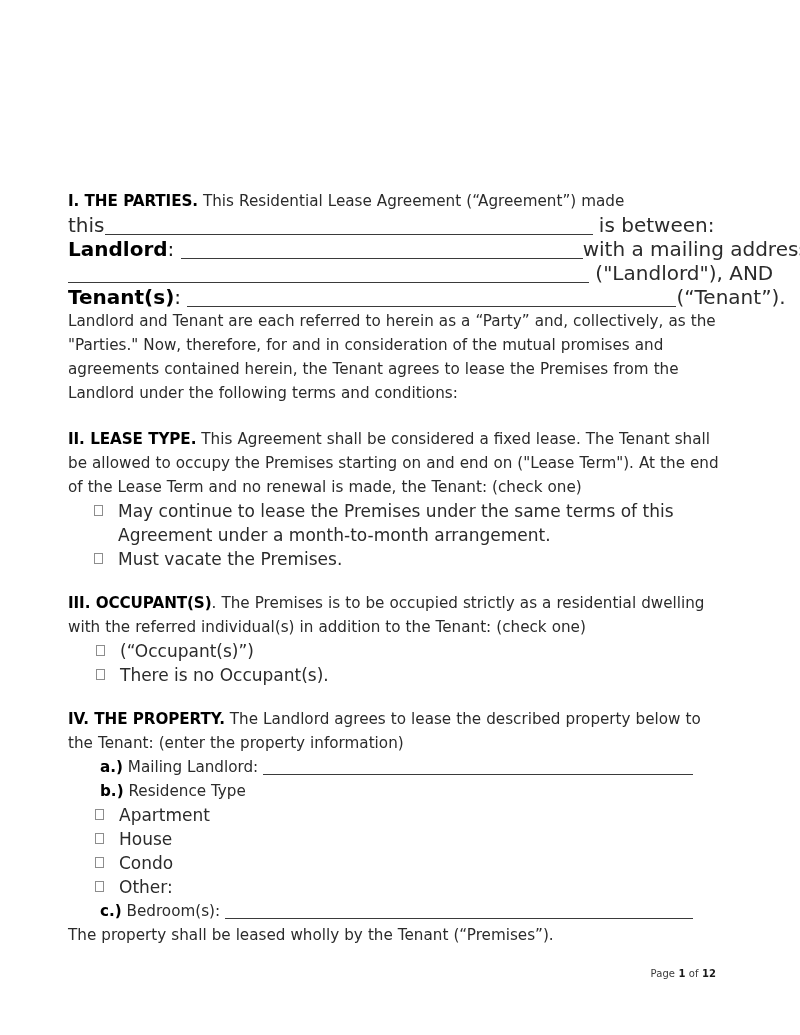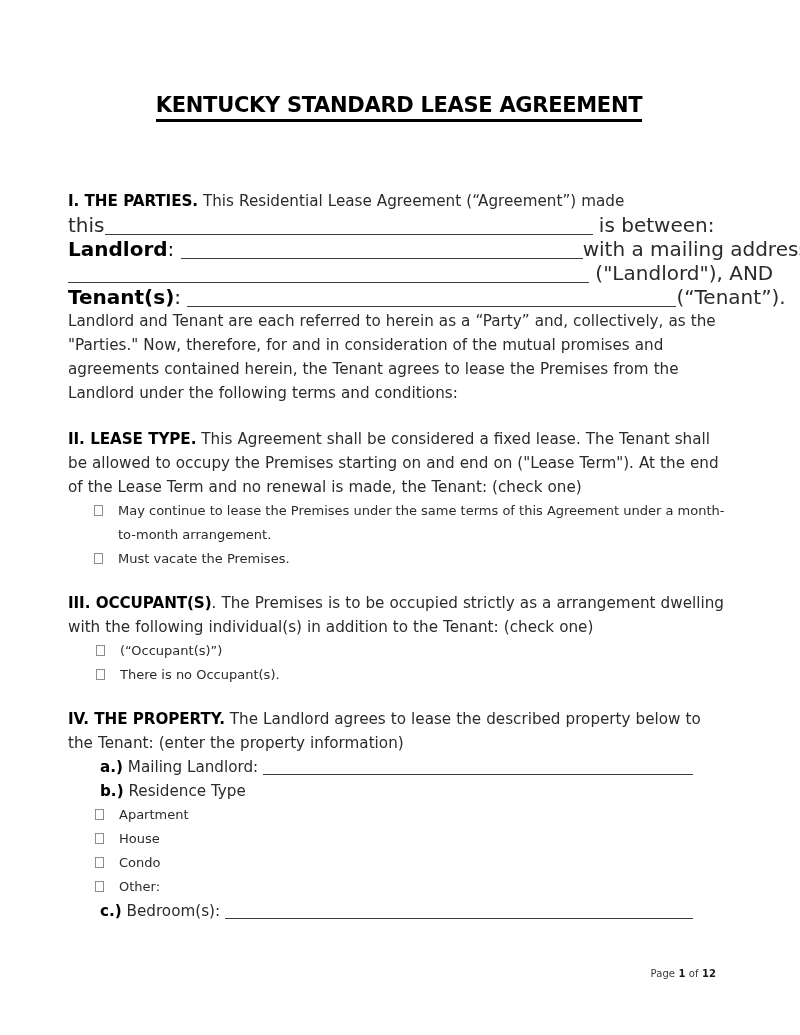--- a/index.html
+++ b/index.html
@@ -82,21 +82,21 @@
     font-size: 20px;
     line-height: 24px;
     white-space: nowrap;
   }
   .rule-line .lead { color: #2b2b2b; }
   .rule-line .tail { color: #2b2b2b; }
 
   
   .cb-row {
     position: relative;
-    font-size: 13px;
+    font-size: 17px;
     line-height: 24px;
     color: #2b2b2b;
   }
   .cb-row.ind1 { padding-left: 50px; }
   .cb-row.ind2 { padding-left: 52px; }
   .cb-row.ind3 { padding-left: 51px; }
   .cb-box {
     position: absolute;
     left: 26px;
     top: 6px;
@@ -134,23 +134,20 @@
     color: #3a3a3a;
     letter-spacing: 0.1px;
   }
   .footer b { font-weight: bold; color: #1a1a1a; }
 </style>
 </head>
 <body>
 
 <div class="page">
 
-  <div class="doc-title">
-    <span>KENTUCKY STANDARD LEASE AGREEMENT</span>
-  </div>
 
   <div class="body-area">
 
     <div>
       <p class="para"><b class="hd">I. THE PARTIES.</b><span> This Residential Lease Agreement (“Agreement”) made</span></p>
 
       <div class="rule-line">
         <span class="lead">this</span><span class="rule" style="width:488px"></span><span class="tail"> is between:</span>
       </div>
 
@@ -180,21 +177,21 @@
       </div>
       <div class="cb-row ind1">
         <span class="cb-box"></span>
         <span>Must vacate the Premises.</span>
       </div>
     </div>
 
     <div class="sec-gap-sm"></div>
 
     <div>
-      <p class="para"><b class="hd">III. OCCUPANT(S)</b><span>. The Premises is to be occupied strictly as a arrangement dwelling with the following individual(s) in addition to the Tenant: (check one)</span></p>
+      <p class="para"><b class="hd">III. OCCUPANT(S)</b><span>. The Premises is to be occupied strictly as a residential dwelling with the referred individual(s) in addition to the Tenant: (check one)</span></p>
 
       <div class="cb-row ind2">
         <span class="cb-box"></span>
         <span>(“Occupant(s)”)</span>
       </div>
       <div class="cb-row ind2">
         <span class="cb-box"></span>
         <span>There is no Occupant(s).</span>
       </div>
     </div>
@@ -227,19 +224,20 @@
       <div class="cb-row ind3">
         <span class="cb-box"></span>
         <span>Other:</span>
       </div>
 
       <div class="alpha-row">
         <b class="lbl">c.)</b><span> Bedroom(s): </span><span class="alpha-fill" style="width:468px"></span>
       </div>
 
 
+      <p class="para">The property shall be leased wholly by the Tenant (“Premises”).</p>
     </div>
 
   </div>
 
   <div class="footer"><span>Page </span><b>1</b><span> of </span><b>12</b></div>
 
 </div>
 
 </body></html>

